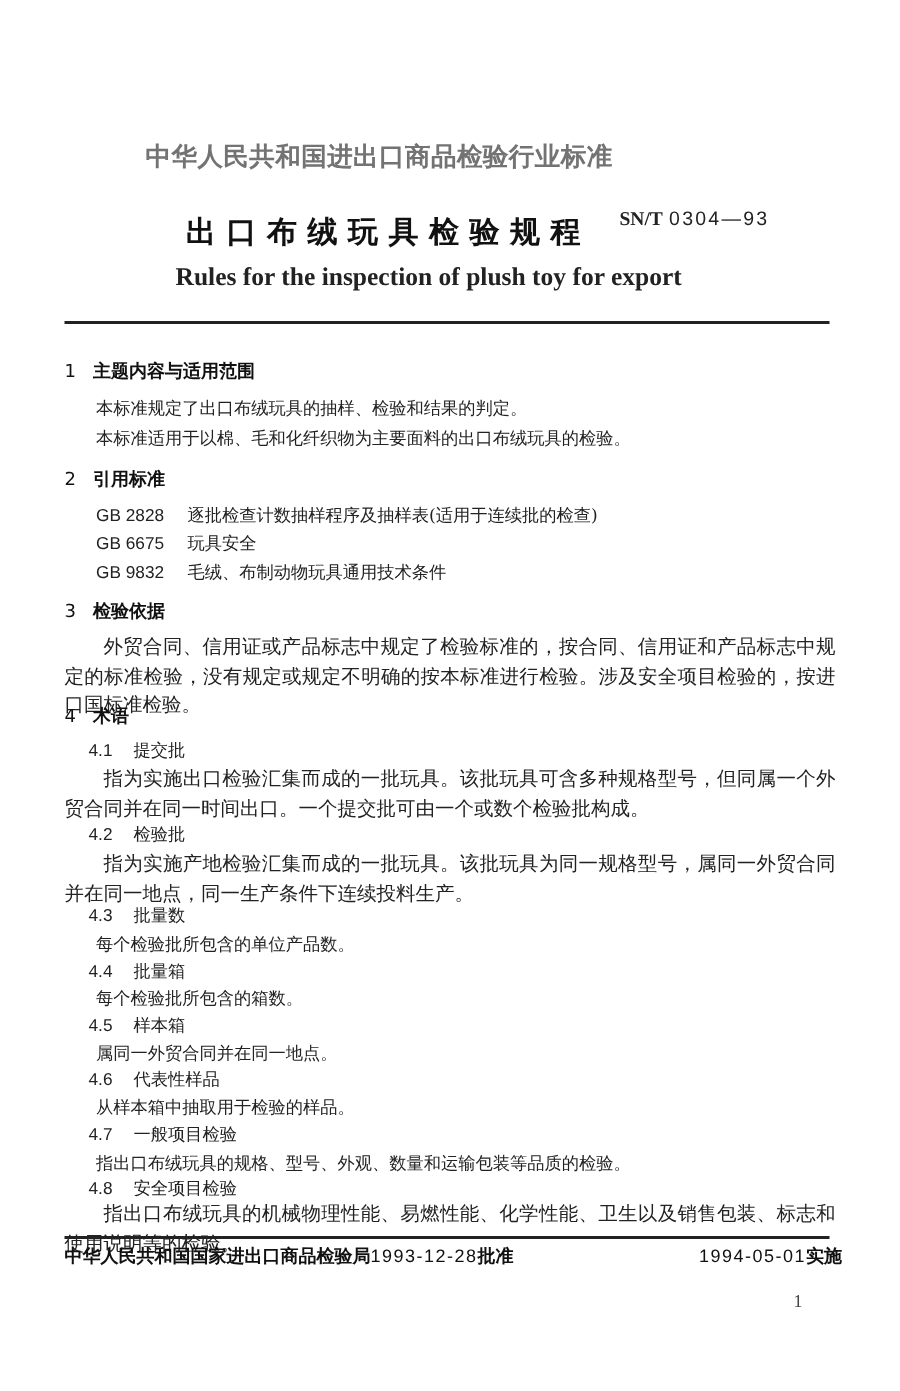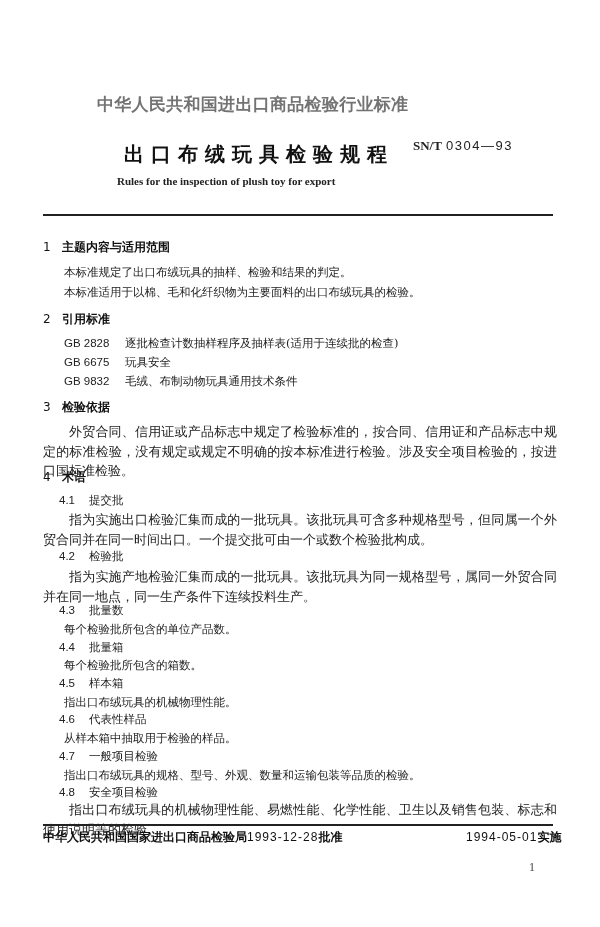--- a/index.html
+++ b/index.html
@@ -37,21 +37,21 @@
       left: 413px; top: 138px;
       font-size: 13px;
       color: #222;
     }
     .std-code .prefix { font-family: "Liberation Serif", serif; font-weight: bold; }
     .std-code .num { font-family: "Liberation Sans", sans-serif; letter-spacing: 1.5px; }
     .en-title {
       left: 117px; top: 175px;
       font-family: "Liberation Serif", serif;
       font-weight: bold;
-      font-size: 11px;
+      font-size: 17px;
       color: #222;
     }
     .rule {
       position: absolute;
       left: 43px;
       width: 510px;
       height: 2px;
       background: #222;
     }
     .rule.top { top: 214px; }
@@ -179,21 +179,21 @@
 <div class="abs body-text" style="left:64px; top:620px;">每个检验批所包含的单位产品数。</div>
 
 <div class="abs sub-head" style="left:43px; top:640px;">
   <span class="num">4.4</span><span>批量箱</span>
 </div>
 <div class="abs body-text" style="left:64px; top:656px;">每个检验批所包含的箱数。</div>
 
 <div class="abs sub-head" style="left:43px; top:676px;">
   <span class="num">4.5</span><span>样本箱</span>
 </div>
-<div class="abs body-text" style="left:64px; top:693px;">指出口布绒玩具的机械物理性能。</div>
+<div class="abs body-text" style="left:64px; top:693px;">属同一外贸合同并在同一地点。</div>
 
 <div class="abs sub-head" style="left:43px; top:712px;">
   <span class="num">4.6</span><span>代表性样品</span>
 </div>
 <div class="abs body-text" style="left:64px; top:729px;">从样本箱中抽取用于检验的样品。</div>
 
 <div class="abs sub-head" style="left:43px; top:749px;">
   <span class="num">4.7</span><span>一般项目检验</span>
 </div>
 <div class="abs body-text" style="left:64px; top:766px;">指出口布绒玩具的规格、型号、外观、数量和运输包装等品质的检验。</div>

